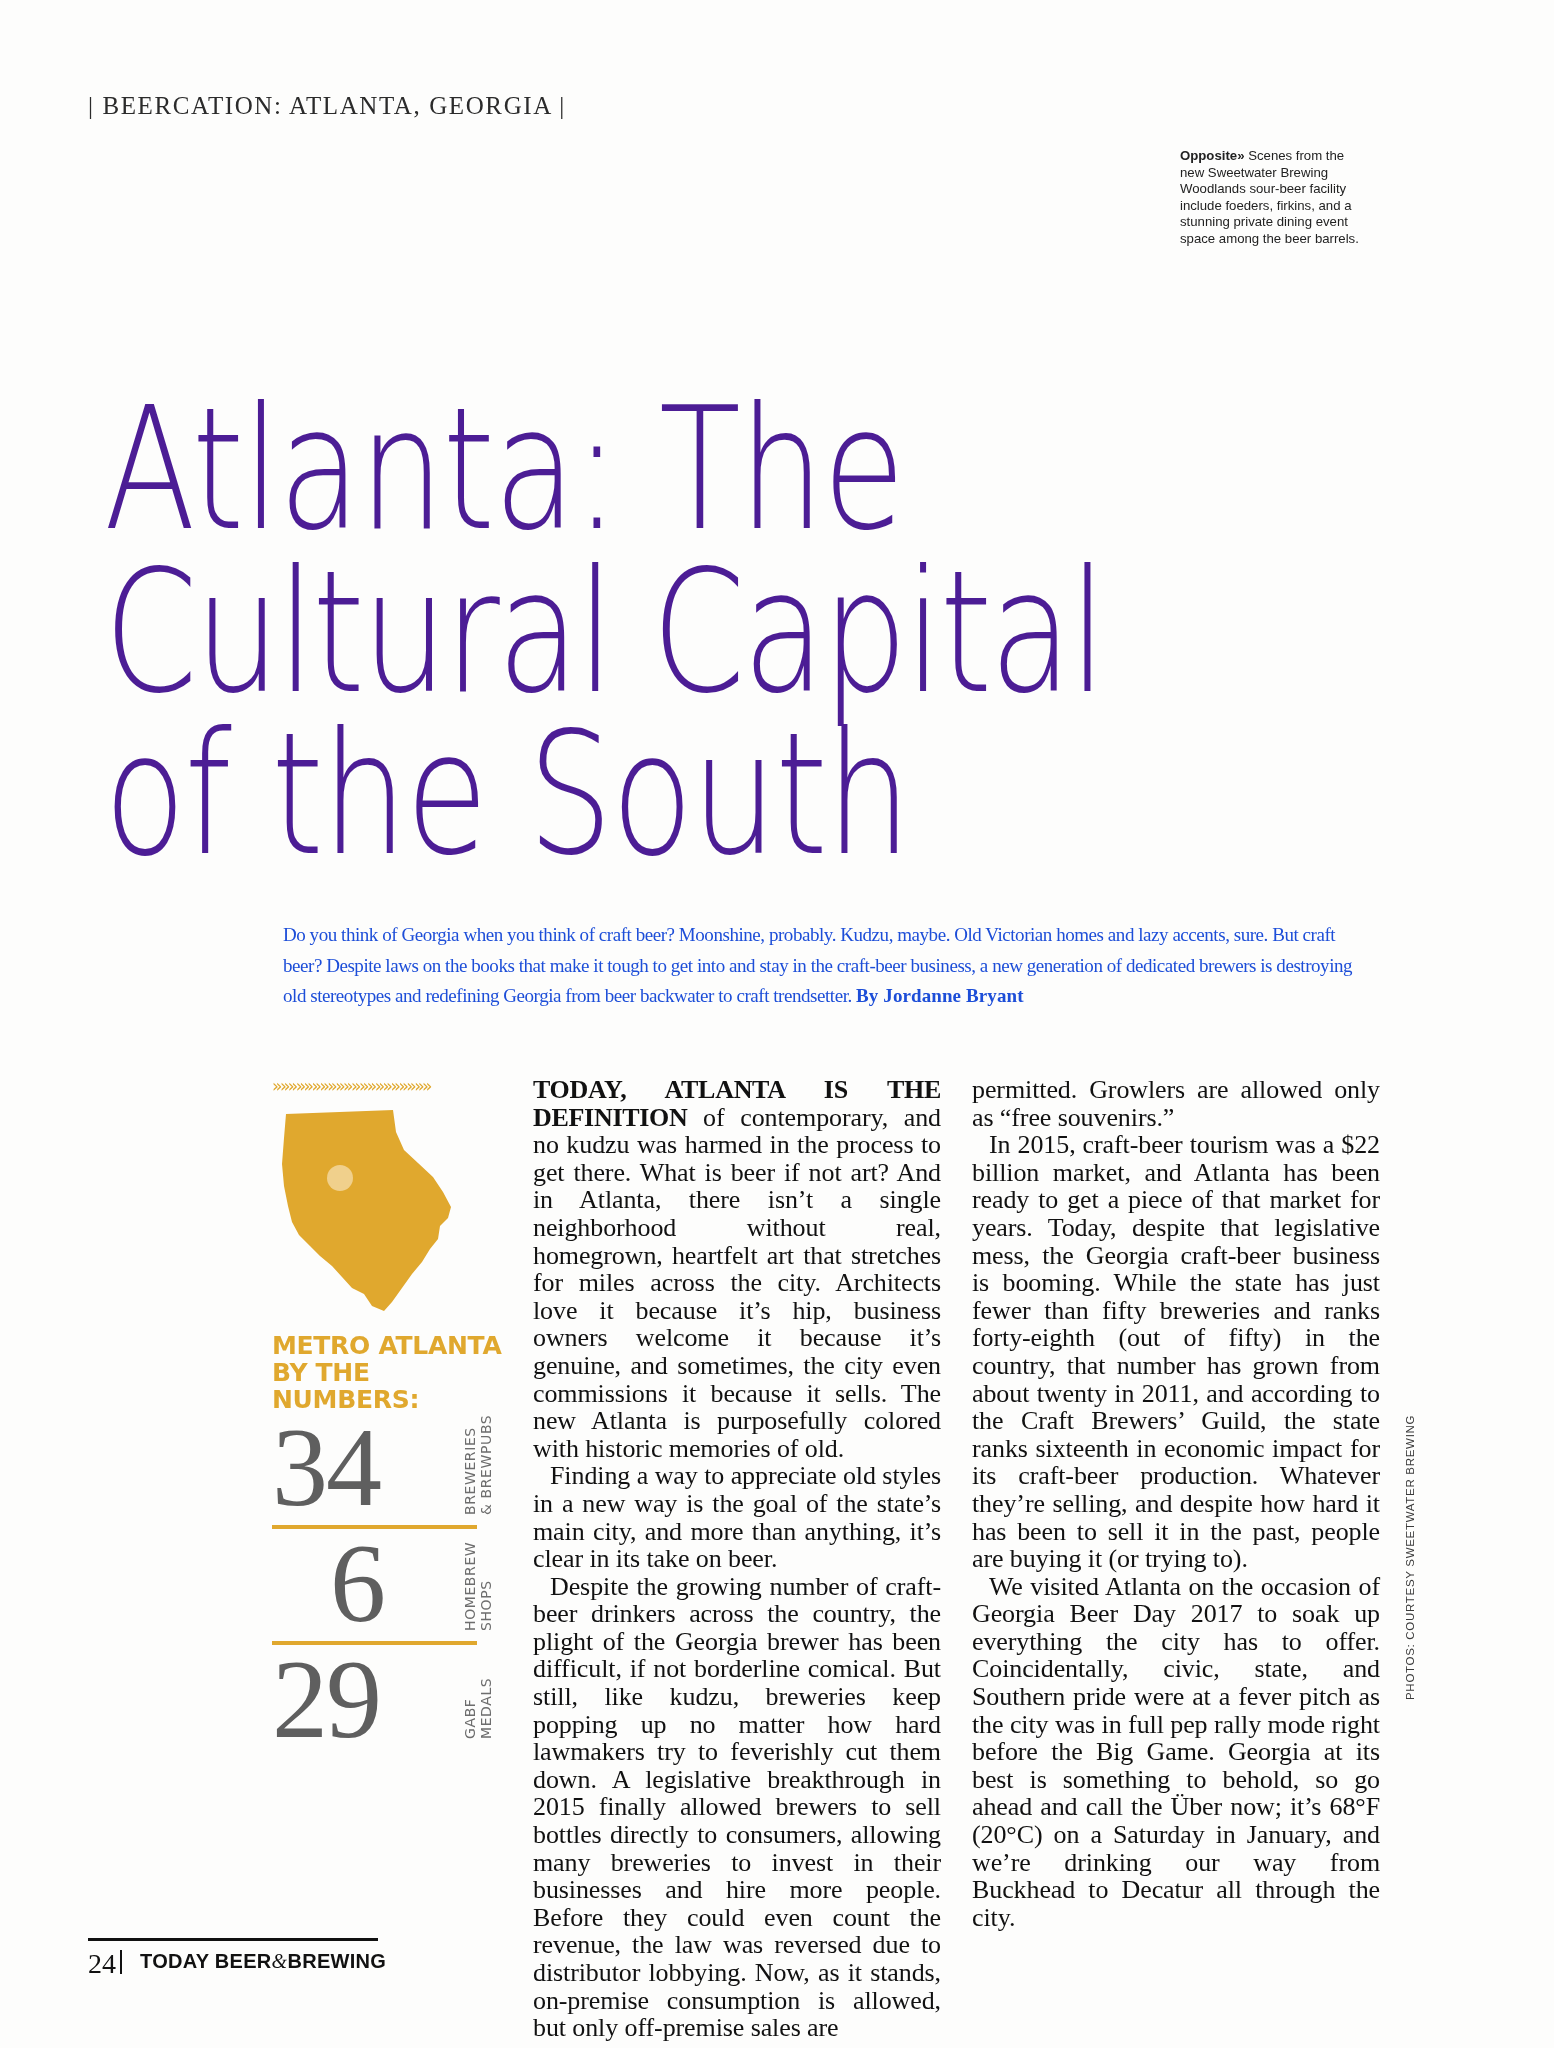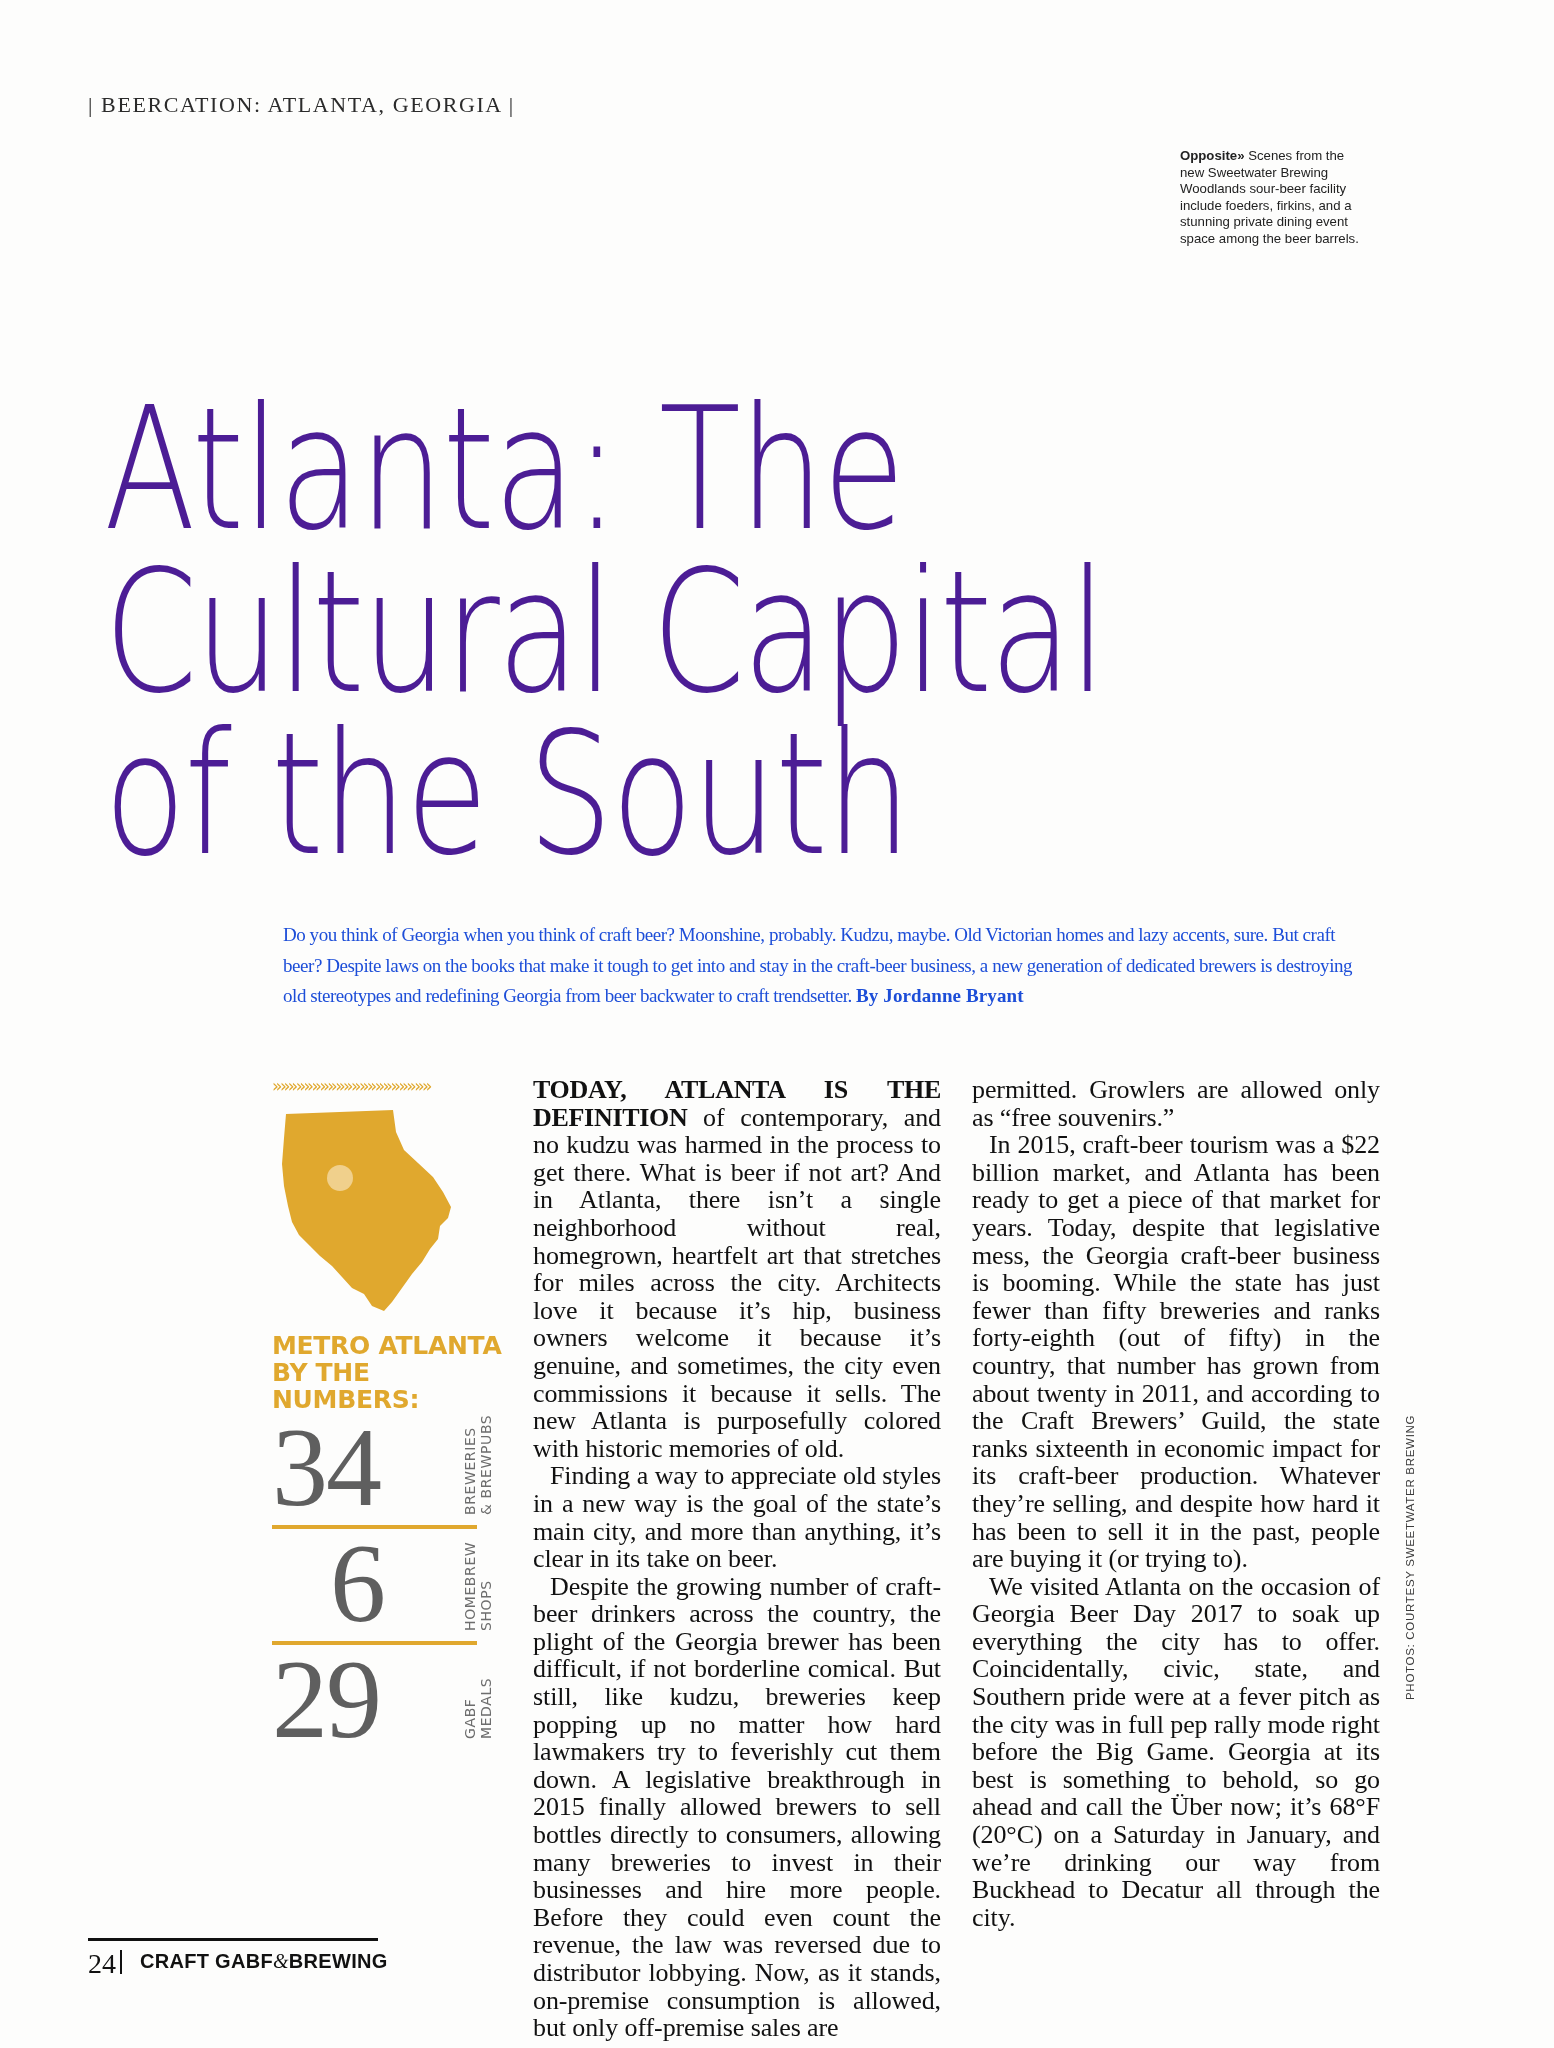--- a/index.html
+++ b/index.html
@@ -20,21 +20,21 @@
     inset: 0;
     background: #fdfdfc;
   }
 
   
   .runhead {
     position: absolute;
     left: 88px;
     top: 92px;
     font-family: "Liberation Serif", serif;
-    font-size: 22px;
+    font-size: 25px;
     letter-spacing: 1.6px;
     color: #2b2b2b;
     white-space: nowrap;
   }
 
   
   .caption {
     position: absolute;
     left: 1180px;
     top: 148px;
@@ -306,16 +306,16 @@
     <p>In 2015, craft-beer tourism was a $22 billion market, and Atlanta has been ready to get a piece of that market for years. Today, despite that legislative mess, the Georgia craft-beer business is booming. While the state has just fewer than fifty breweries and ranks forty-eighth (out of fifty) in the country, that number has grown from about twenty in 2011, and according to the Craft Brewers’ Guild, the state ranks sixteenth in economic impact for its craft-beer production. Whatever they’re selling, and despite how hard it has been to sell it in the past, people are buying it (or trying to).</p>
     <p>We visited Atlanta on the occasion of Georgia Beer Day 2017 to soak up everything the city has to offer. Coincidentally, civic, state, and Southern pride were at a fever pitch as the city was in full pep rally mode right before the Big Game. Georgia at its best is something to behold, so go ahead and call the Über now; it’s 68°F (20°C) on a Saturday in January, and we’re drinking our way from Buckhead to Decatur all through the city.</p>
   </div>
 
   <div class="credit">PHOTOS: COURTESY SWEETWATER BREWING</div>
 
   <div class="footrule"></div>
   <div class="folio">24</div>
   <div class="foot-divider"></div>
   <div class="footbrand">
-    <span>CRAFT GABF</span><span class="amp">&amp;</span><span>BREWING</span>
+    <span>TODAY BEER</span><span class="amp">&amp;</span><span>BREWING</span>
   </div>
 
 </div>
 
 </body></html>

